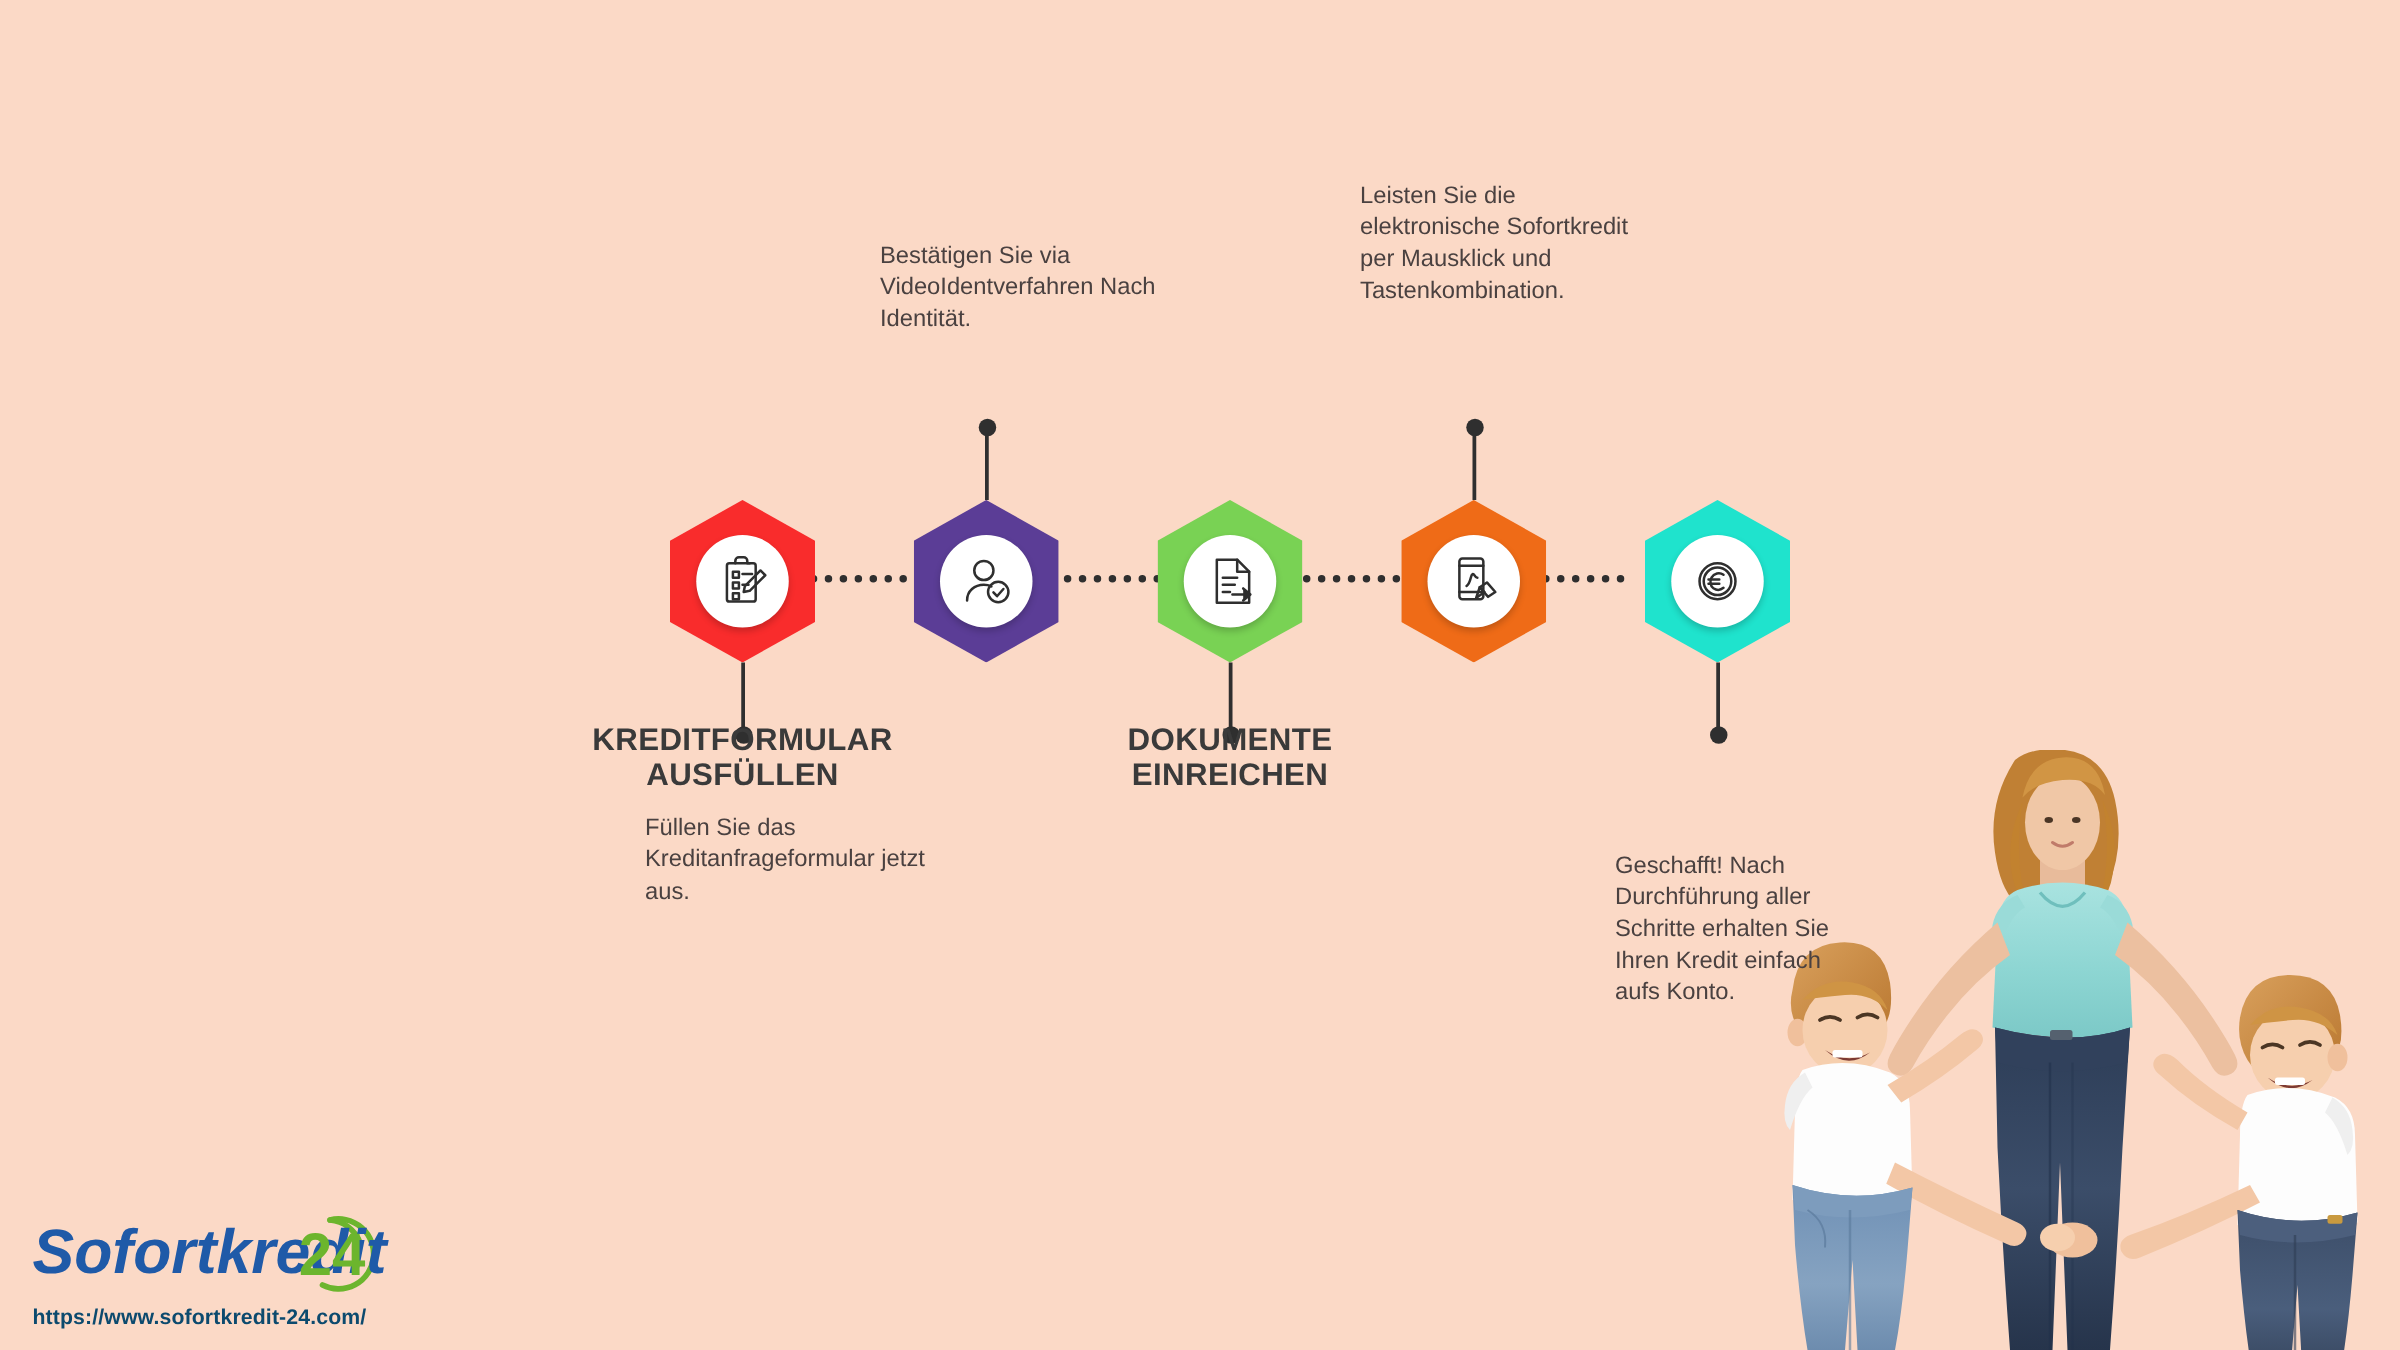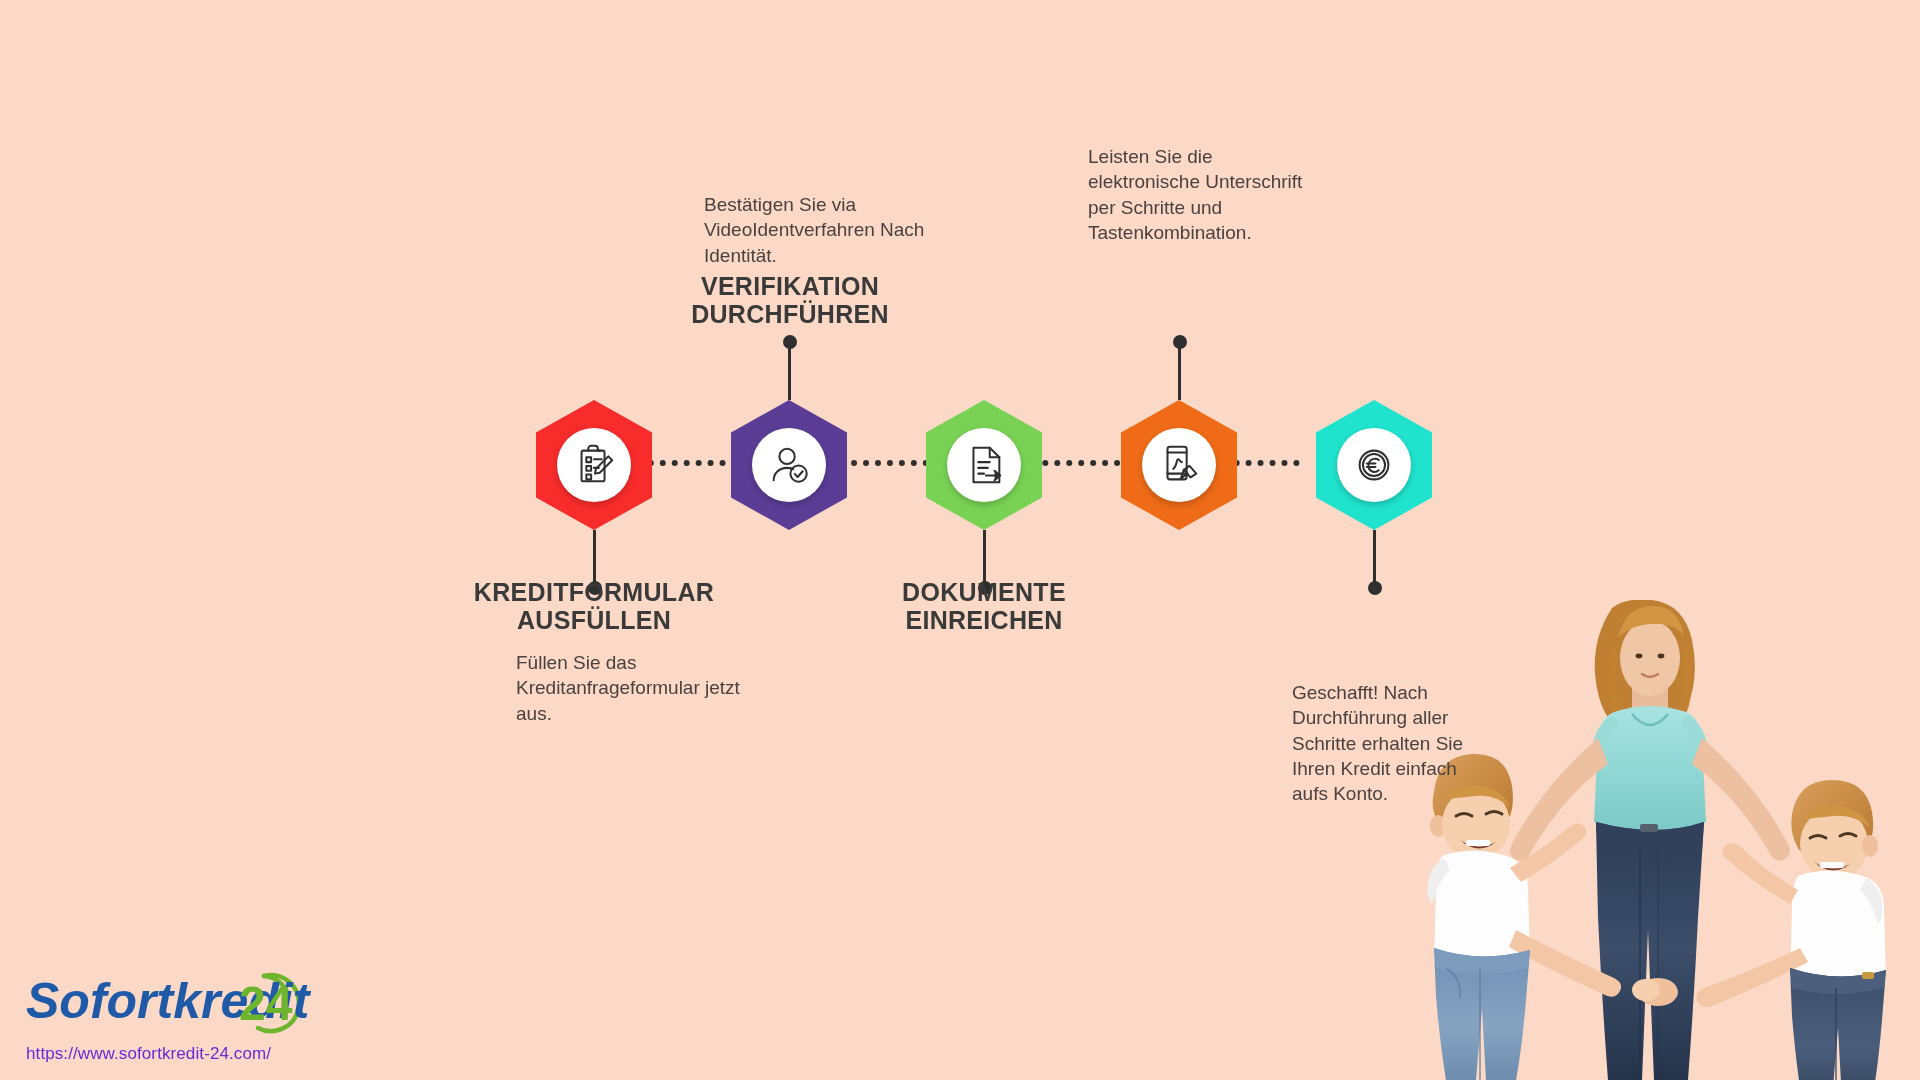--- a/index.html
+++ b/index.html
@@ -106,22 +106,22 @@
     bottom:16px;
     width:330px;
   }
   .brand-mark{
     position:relative;
     height:78px;
   }
   .brand-url{
     margin-top:4px;
     font-size:17px;
-    font-weight:normal;
-    color:#6d28d9;
+    font-weight:bold;
+    color:#0c4a6e;
     letter-spacing:.1px;
   }
 </style>
 </head>
 <body>
 
 <div class="photo-wrap">
   <svg width="520" height="480" viewBox="0 0 520 480" xmlns="http://www.w3.org/2000/svg">
     <defs>
       <linearGradient id="jeanG" x1="0" y1="0" x2="0" y2="1">
@@ -277,25 +277,20 @@
     <div class="hex-inner">
       <svg viewBox="0 0 48 48" fill="none" stroke="#2f2f2f" stroke-width="2.1" stroke-linecap="round" stroke-linejoin="round">
         <circle cx="22" cy="15" r="8"></circle>
         <path d="M8 40c0-8 6.3-13 14-13 2.3 0 4.5.5 6.3 1.3"></path>
         <circle cx="34" cy="33" r="8.5"></circle>
         <path d="M30 33.3l3 3.2 5.3-6"></path>
       </svg>
     </div>
     <div class="stem up" style="left:57px; top:-58px; height:58px;"></div>
   </div>
-  <div class="label-block ta-center" style="left:640px; top:272px; width:300px;">
-    <h3>
-      <span>VERIFIKATION</span><br><span>DURCHFÜHREN</span>
-    </h3>
-  </div>
   <div class="label-block ta-left" style="left:704px; top:192px; width:230px;">
     <p>Bestätigen Sie via VideoIdentverfahren Nach Identität.</p>
   </div>
 
   <div class="node" style="left:926px; top:400px;">
     <div class="hex" style="background:#79d254;"></div>
     <div class="hex-inner">
       <svg viewBox="0 0 48 48" fill="none" stroke="#2f2f2f" stroke-width="2.1" stroke-linecap="round" stroke-linejoin="round">
         <path d="M13 6h17l10 10v26H13z"></path>
         <path d="M30 6v10h10"></path>
@@ -318,21 +313,21 @@
         <rect x="12" y="5" width="20" height="34" rx="2.5"></rect>
         <path d="M12 11h20M12 33h20"></path>
         <path d="M18 28c4-3 3-9 5-10 1.6-.8 1.6 3 4 3"></path>
         <path d="M29 29l6-4 7 8-6 4z"></path>
         <path d="M29 29l-3 9 7-5z"></path>
       </svg>
     </div>
     <div class="stem up" style="left:57px; top:-58px; height:58px;"></div>
   </div>
   <div class="label-block ta-left" style="left:1088px; top:144px; width:232px;">
-    <p>Leisten Sie die elektronische Unterschrift per Schritte und Tastenkombination.</p>
+    <p>Leisten Sie die elektronische Sofortkredit per Mausklick und Tastenkombination.</p>
   </div>
 
   <div class="node" style="left:1316px; top:400px;">
     <div class="hex" style="background:#1fe3cd;"></div>
     <div class="hex-inner">
       <svg viewBox="0 0 48 48" fill="none" stroke="#2f2f2f" stroke-width="2.1" stroke-linecap="round" stroke-linejoin="round">
         <circle cx="24" cy="24" r="15"></circle>
         <circle cx="24" cy="24" r="11.5"></circle>
         <path d="M29 18.6a7 7 0 0 0-10 2.4c-1.6 3 -1 7 1.6 8.9a7 7 0 0 0 8.4-.4"></path>
         <path d="M16.5 22.5h9M16.5 26h9"></path>

